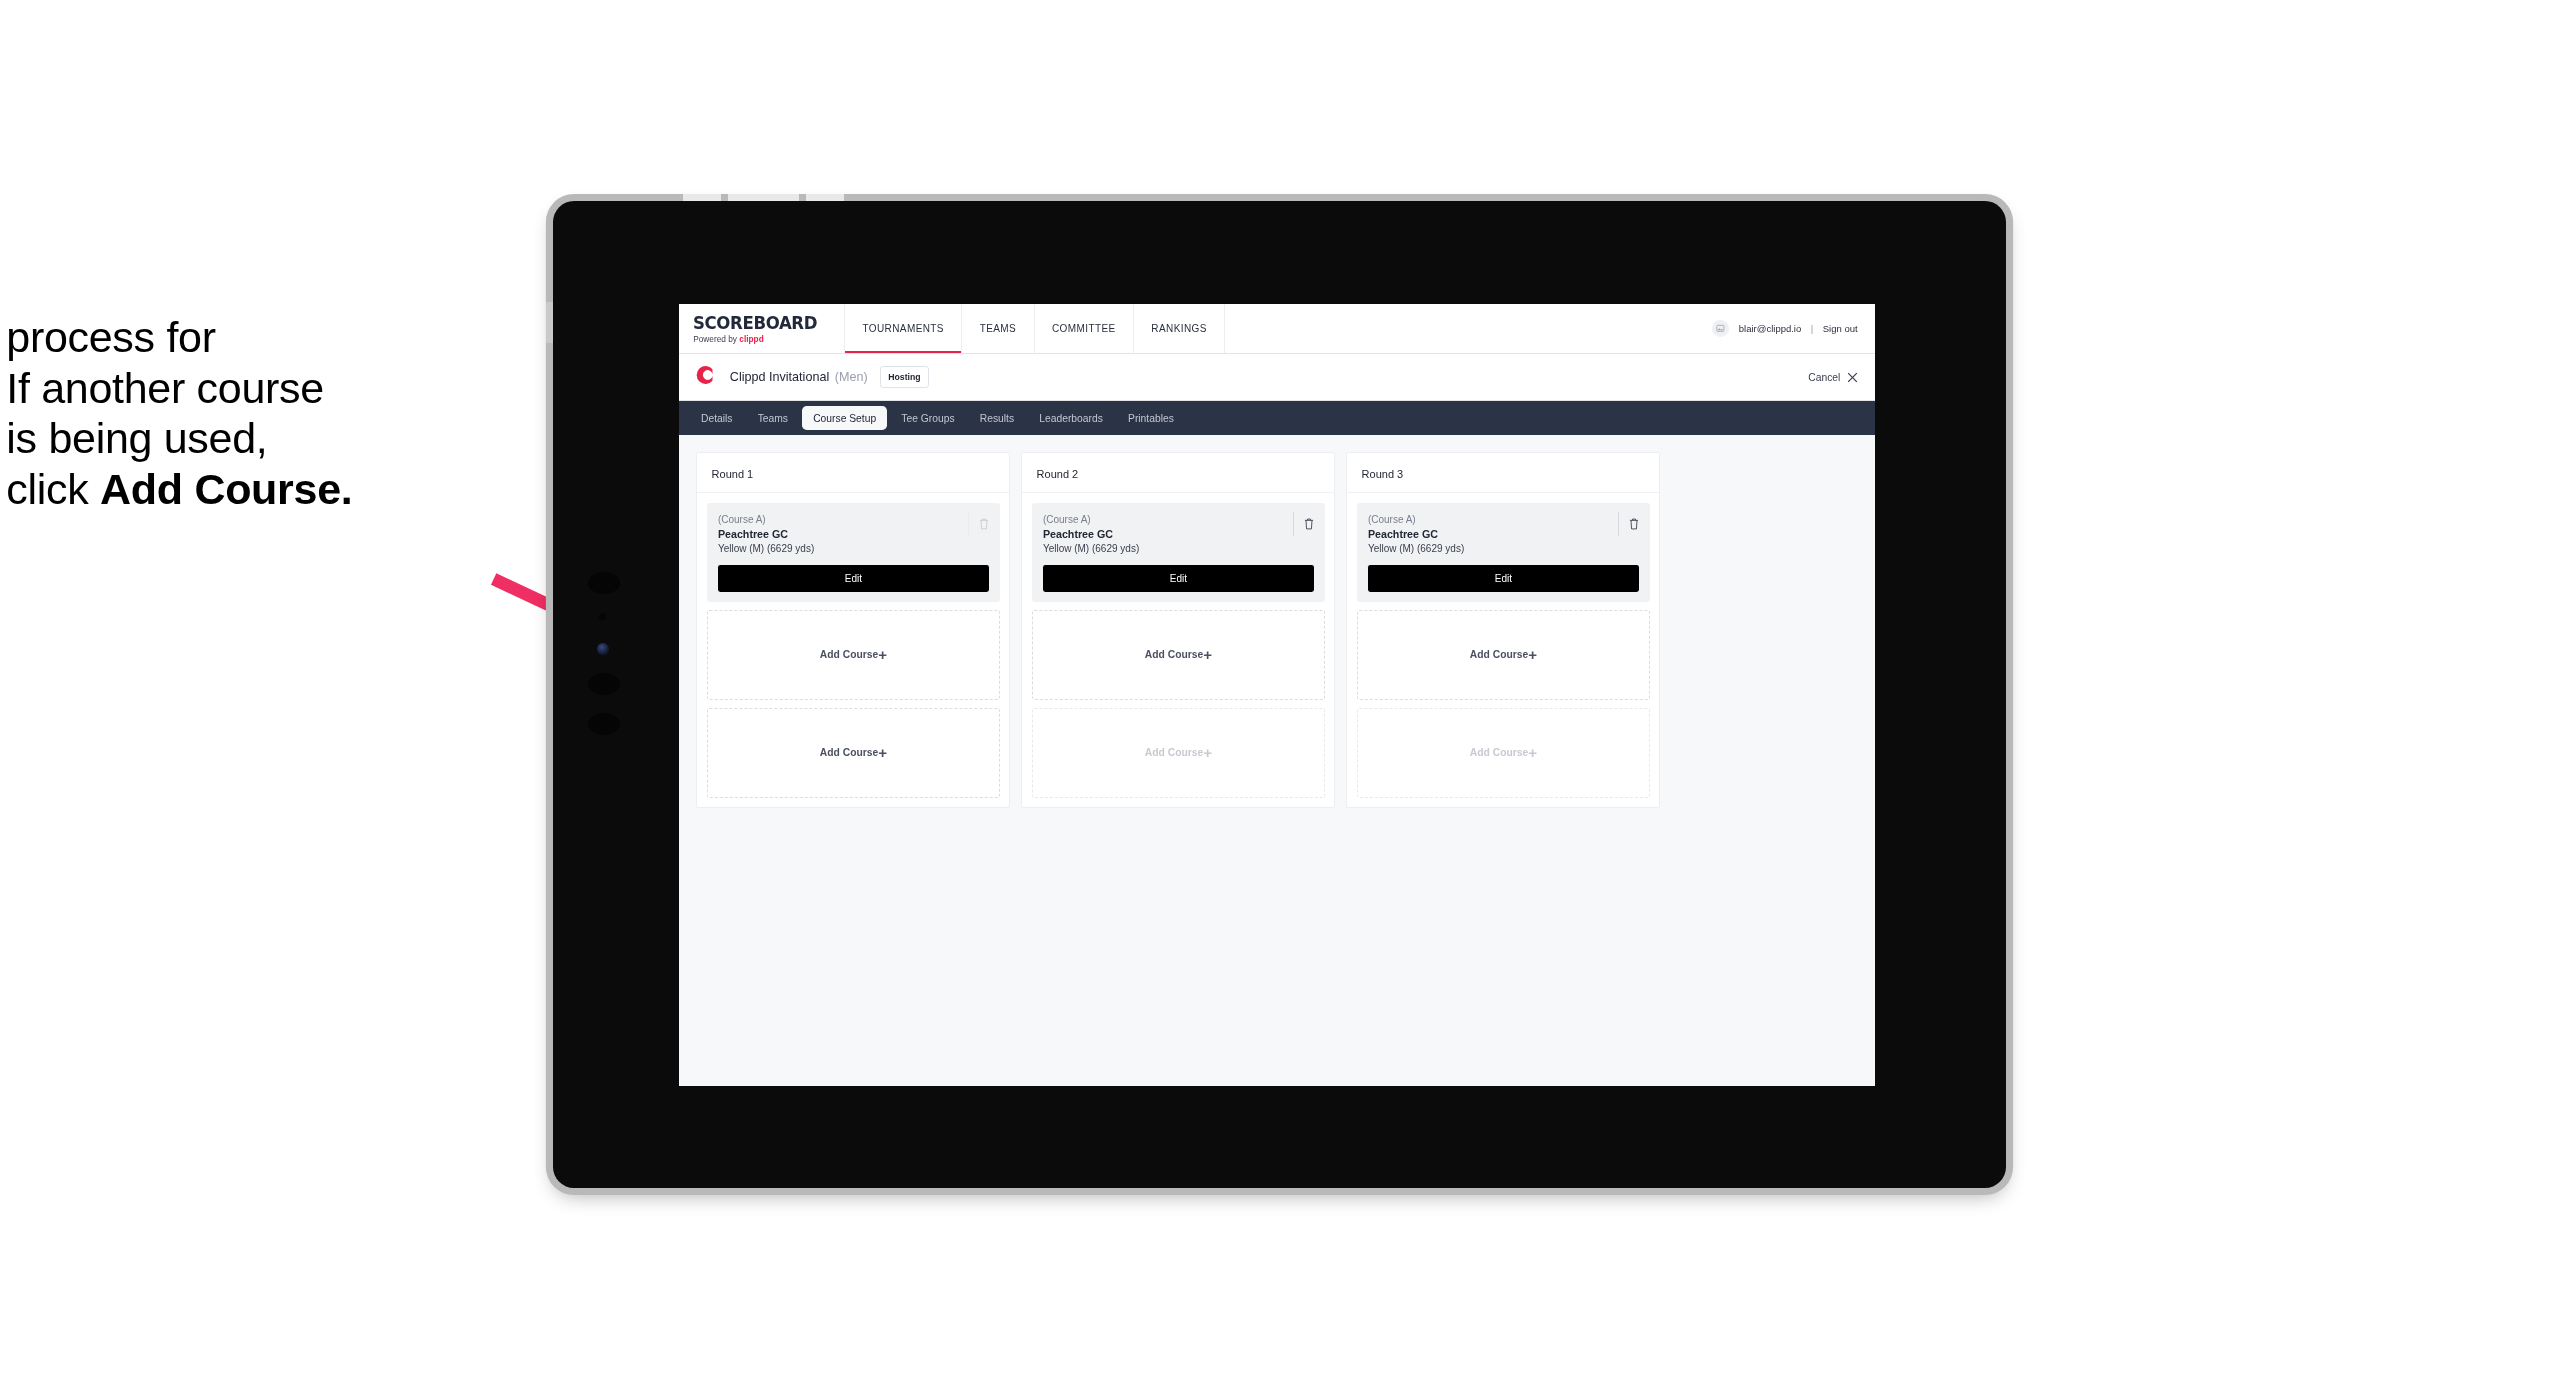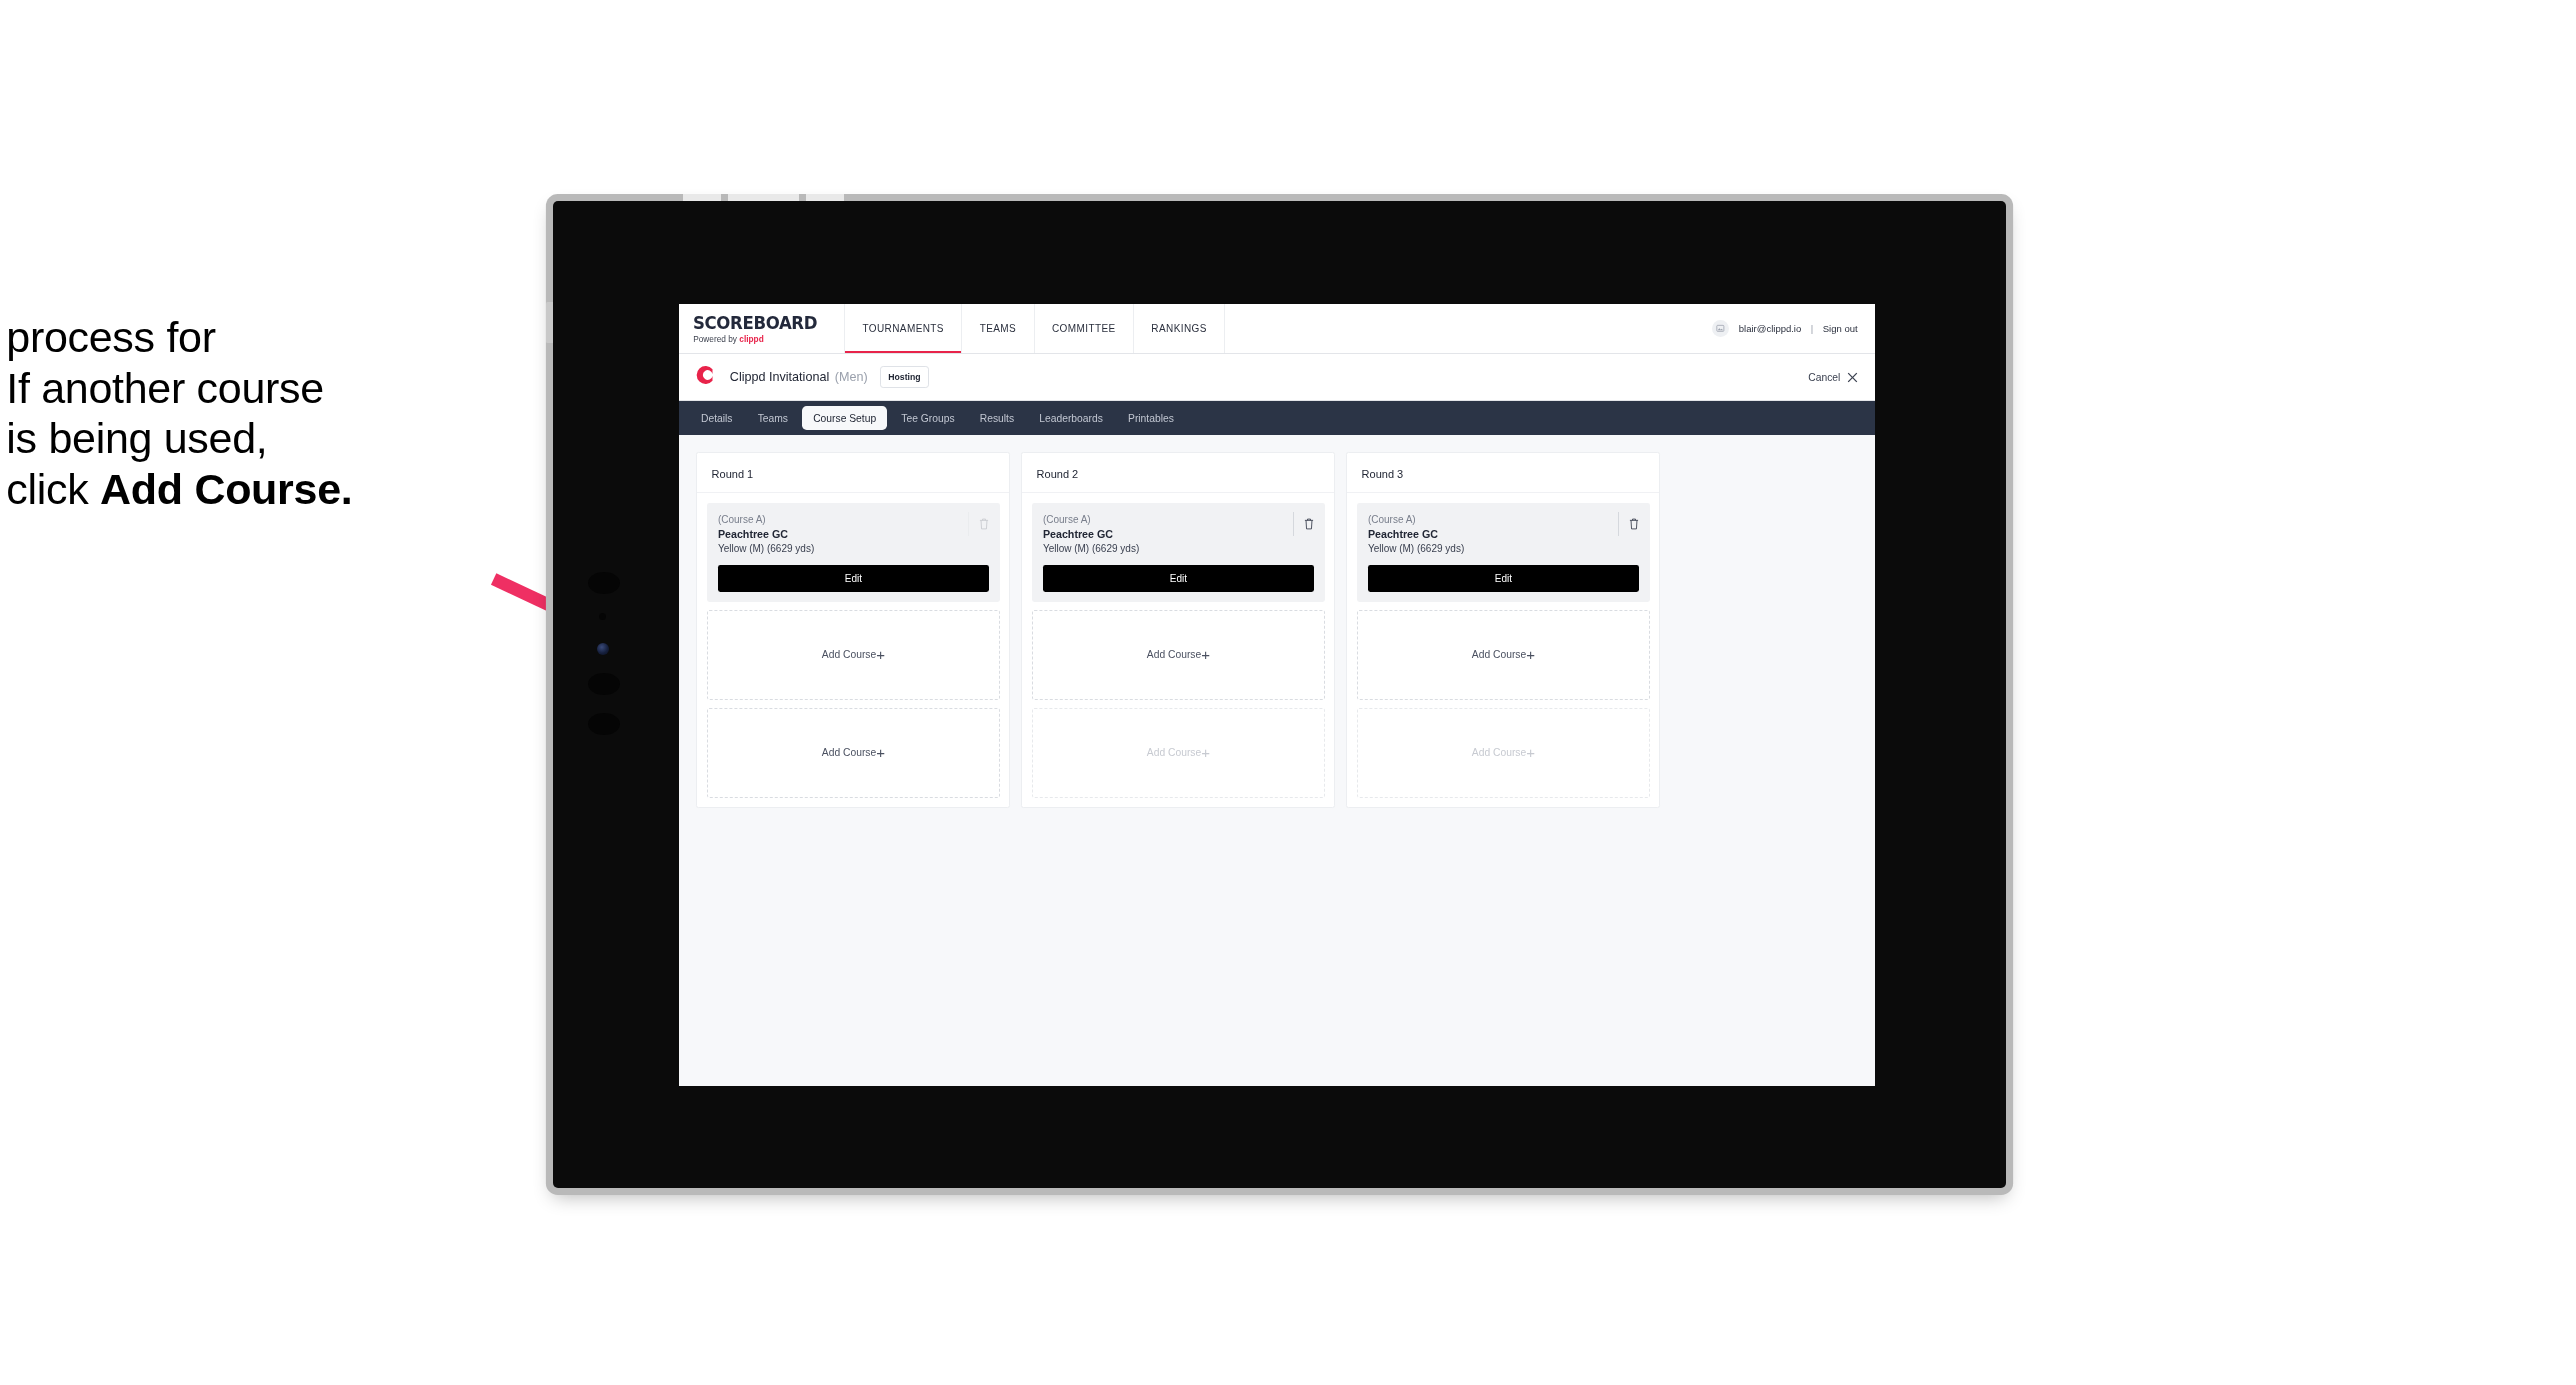--- a/index.html
+++ b/index.html
@@ -36,21 +36,21 @@
     width: 316px; height: 190px;
     pointer-events: none;
   }
 
   
   #device {
     position: absolute;
     left: 553px; top: 201px;
     width: 1453px; height: 987px;
     background: #0b0b0b;
-    border-radius: 5px;
+    border-radius: 21px;
     box-shadow: 0 0 0 7.1px #b9b9b9, 0 8px 19px rgba(0,0,0,0.30);
   }
   
   .slit {
     position: absolute;
     top: -7.1px;
     height: 7.1px;
     background: #e9e9e9;
   }
   
@@ -262,20 +262,21 @@
 
   .add-slot {
     border: 0.8px dashed #d9dce1;
     border-radius: 2.4px;
     height: 88px;
     display: flex; align-items: center; justify-content: center;
     gap: 0;
     margin-top: 8px;
     background: #ffffff;
     cursor: pointer;
+    font-weight: bold;
   }
   .add-slot .lbl { font-size: 10.3px; color: #4a5060; }
   .add-slot .plus { font-size: 15px; color: #4a5060; line-height: 1; }
   .add-slot.dim .lbl, .add-slot.dim .plus { color: #c7cad1; }
   .add-slot.dim { border-color: #e7e9ec; }
 </style>
 </head>
 <body>
 
 <div id="stage">

